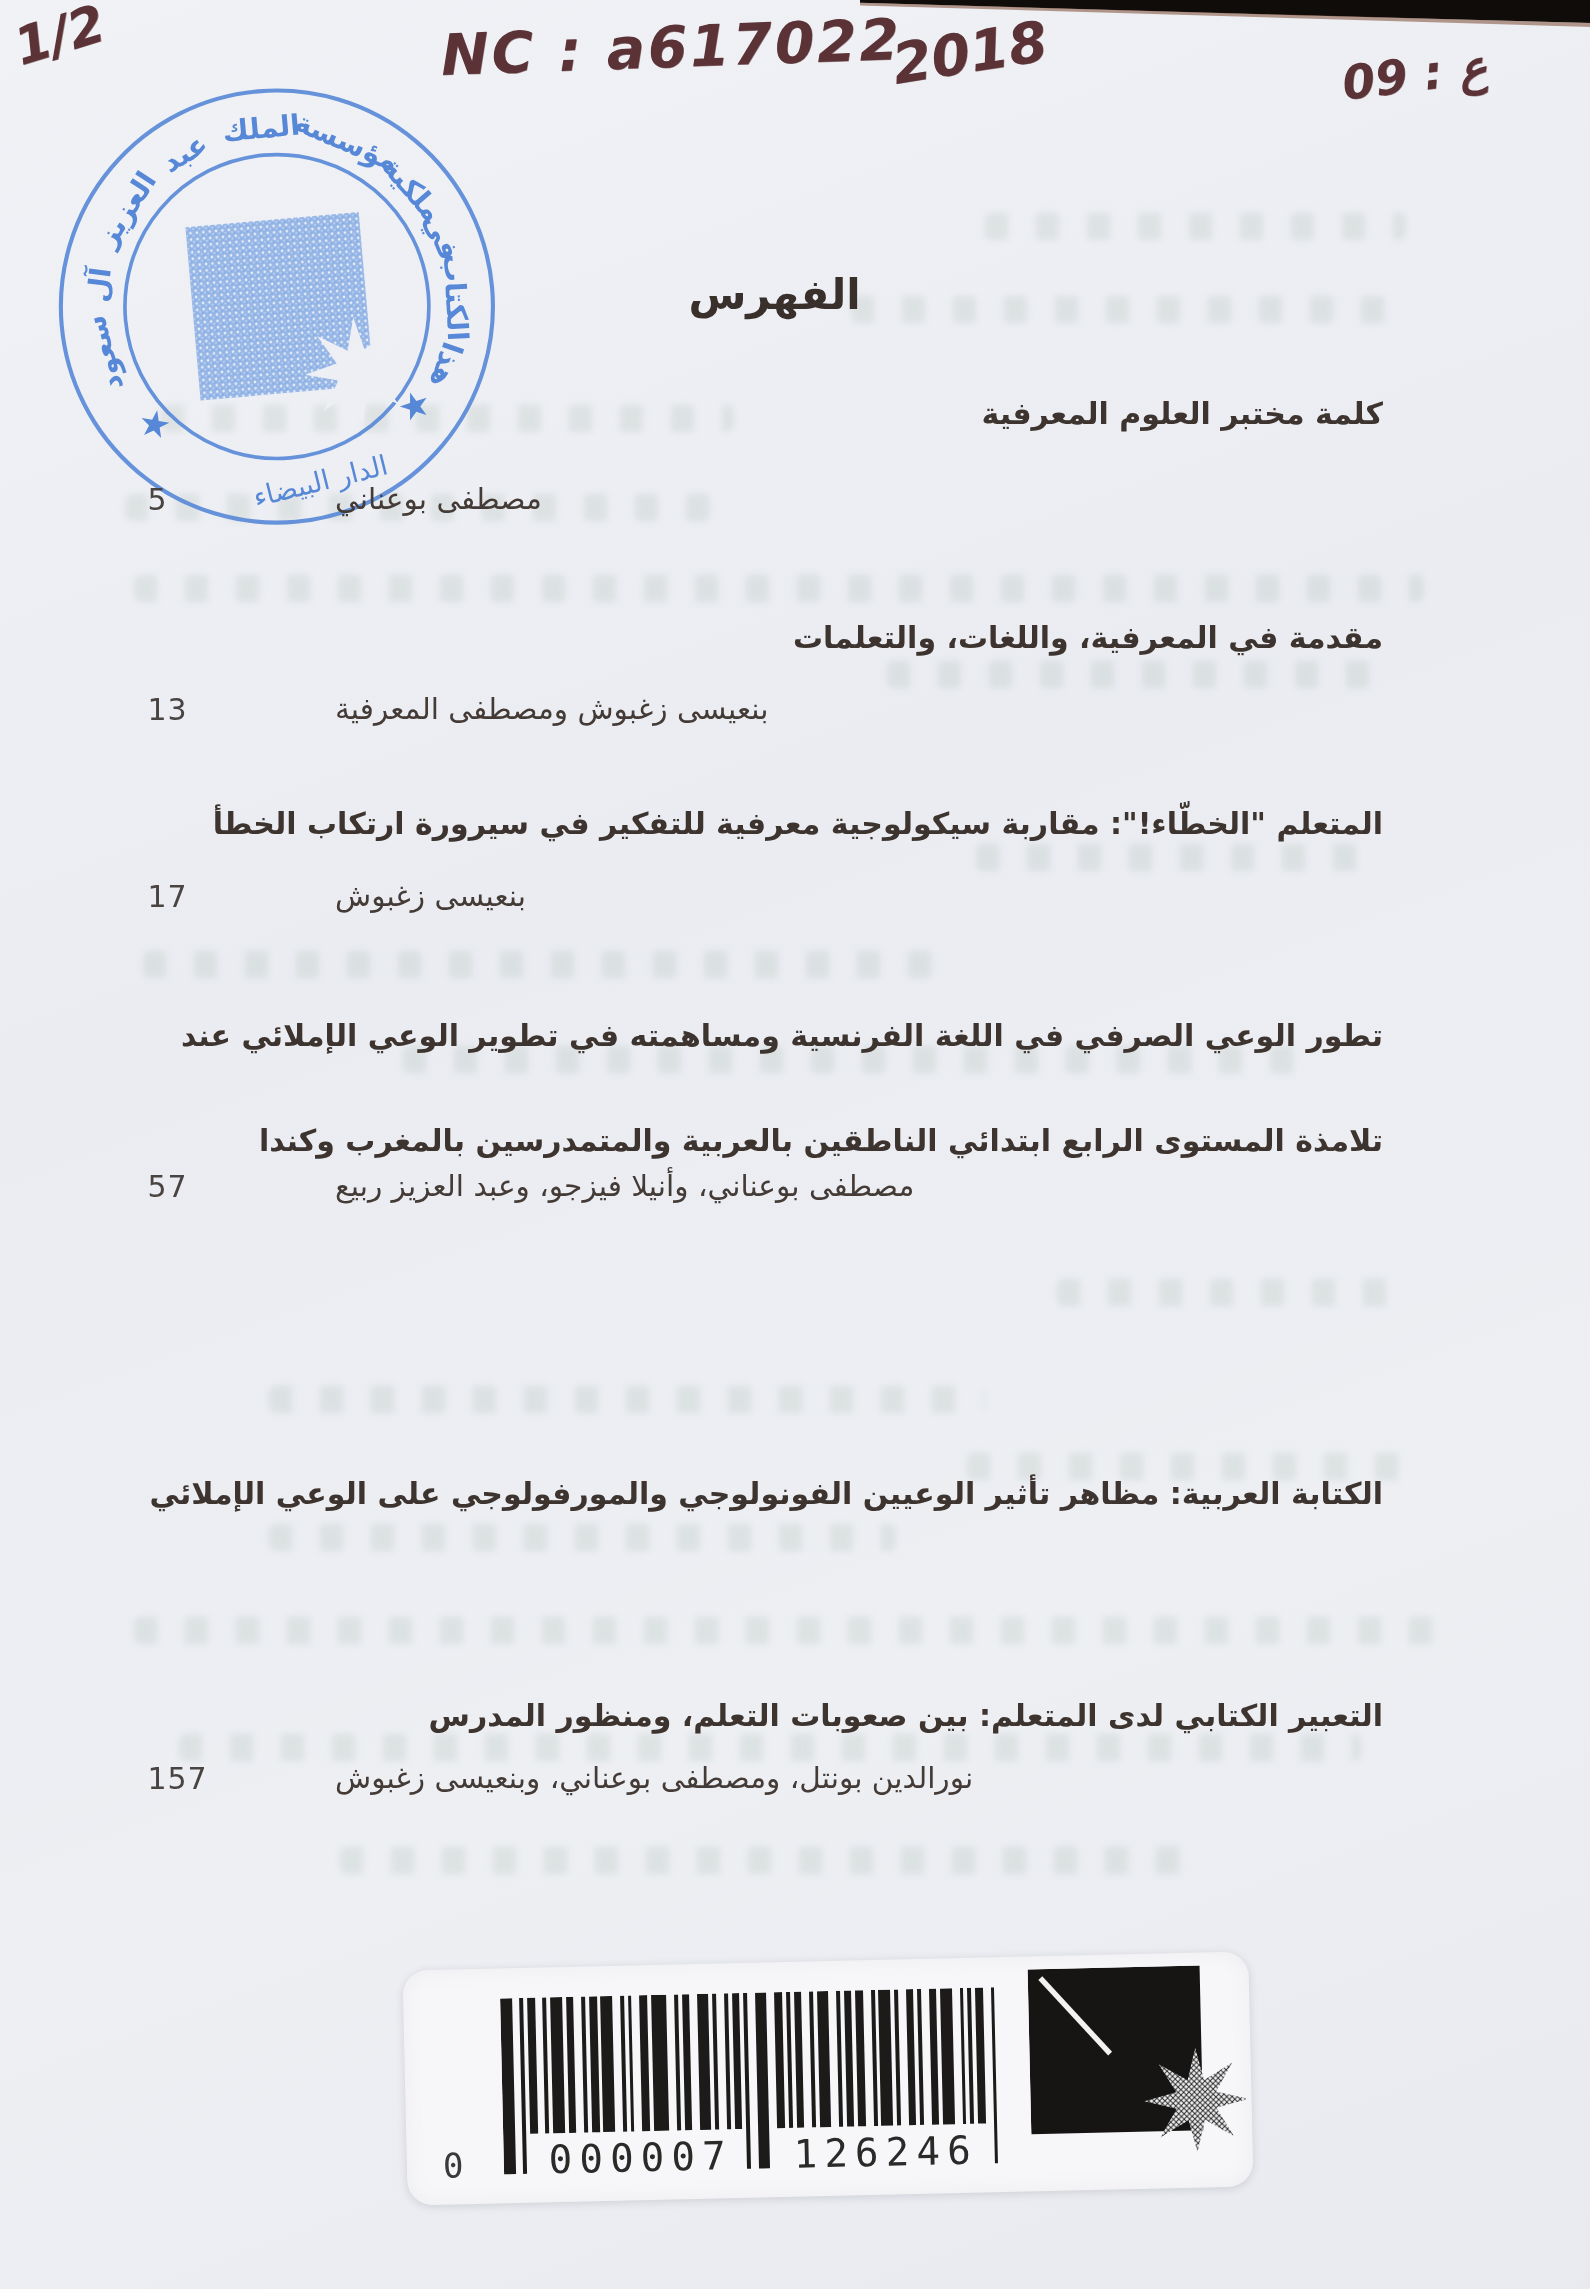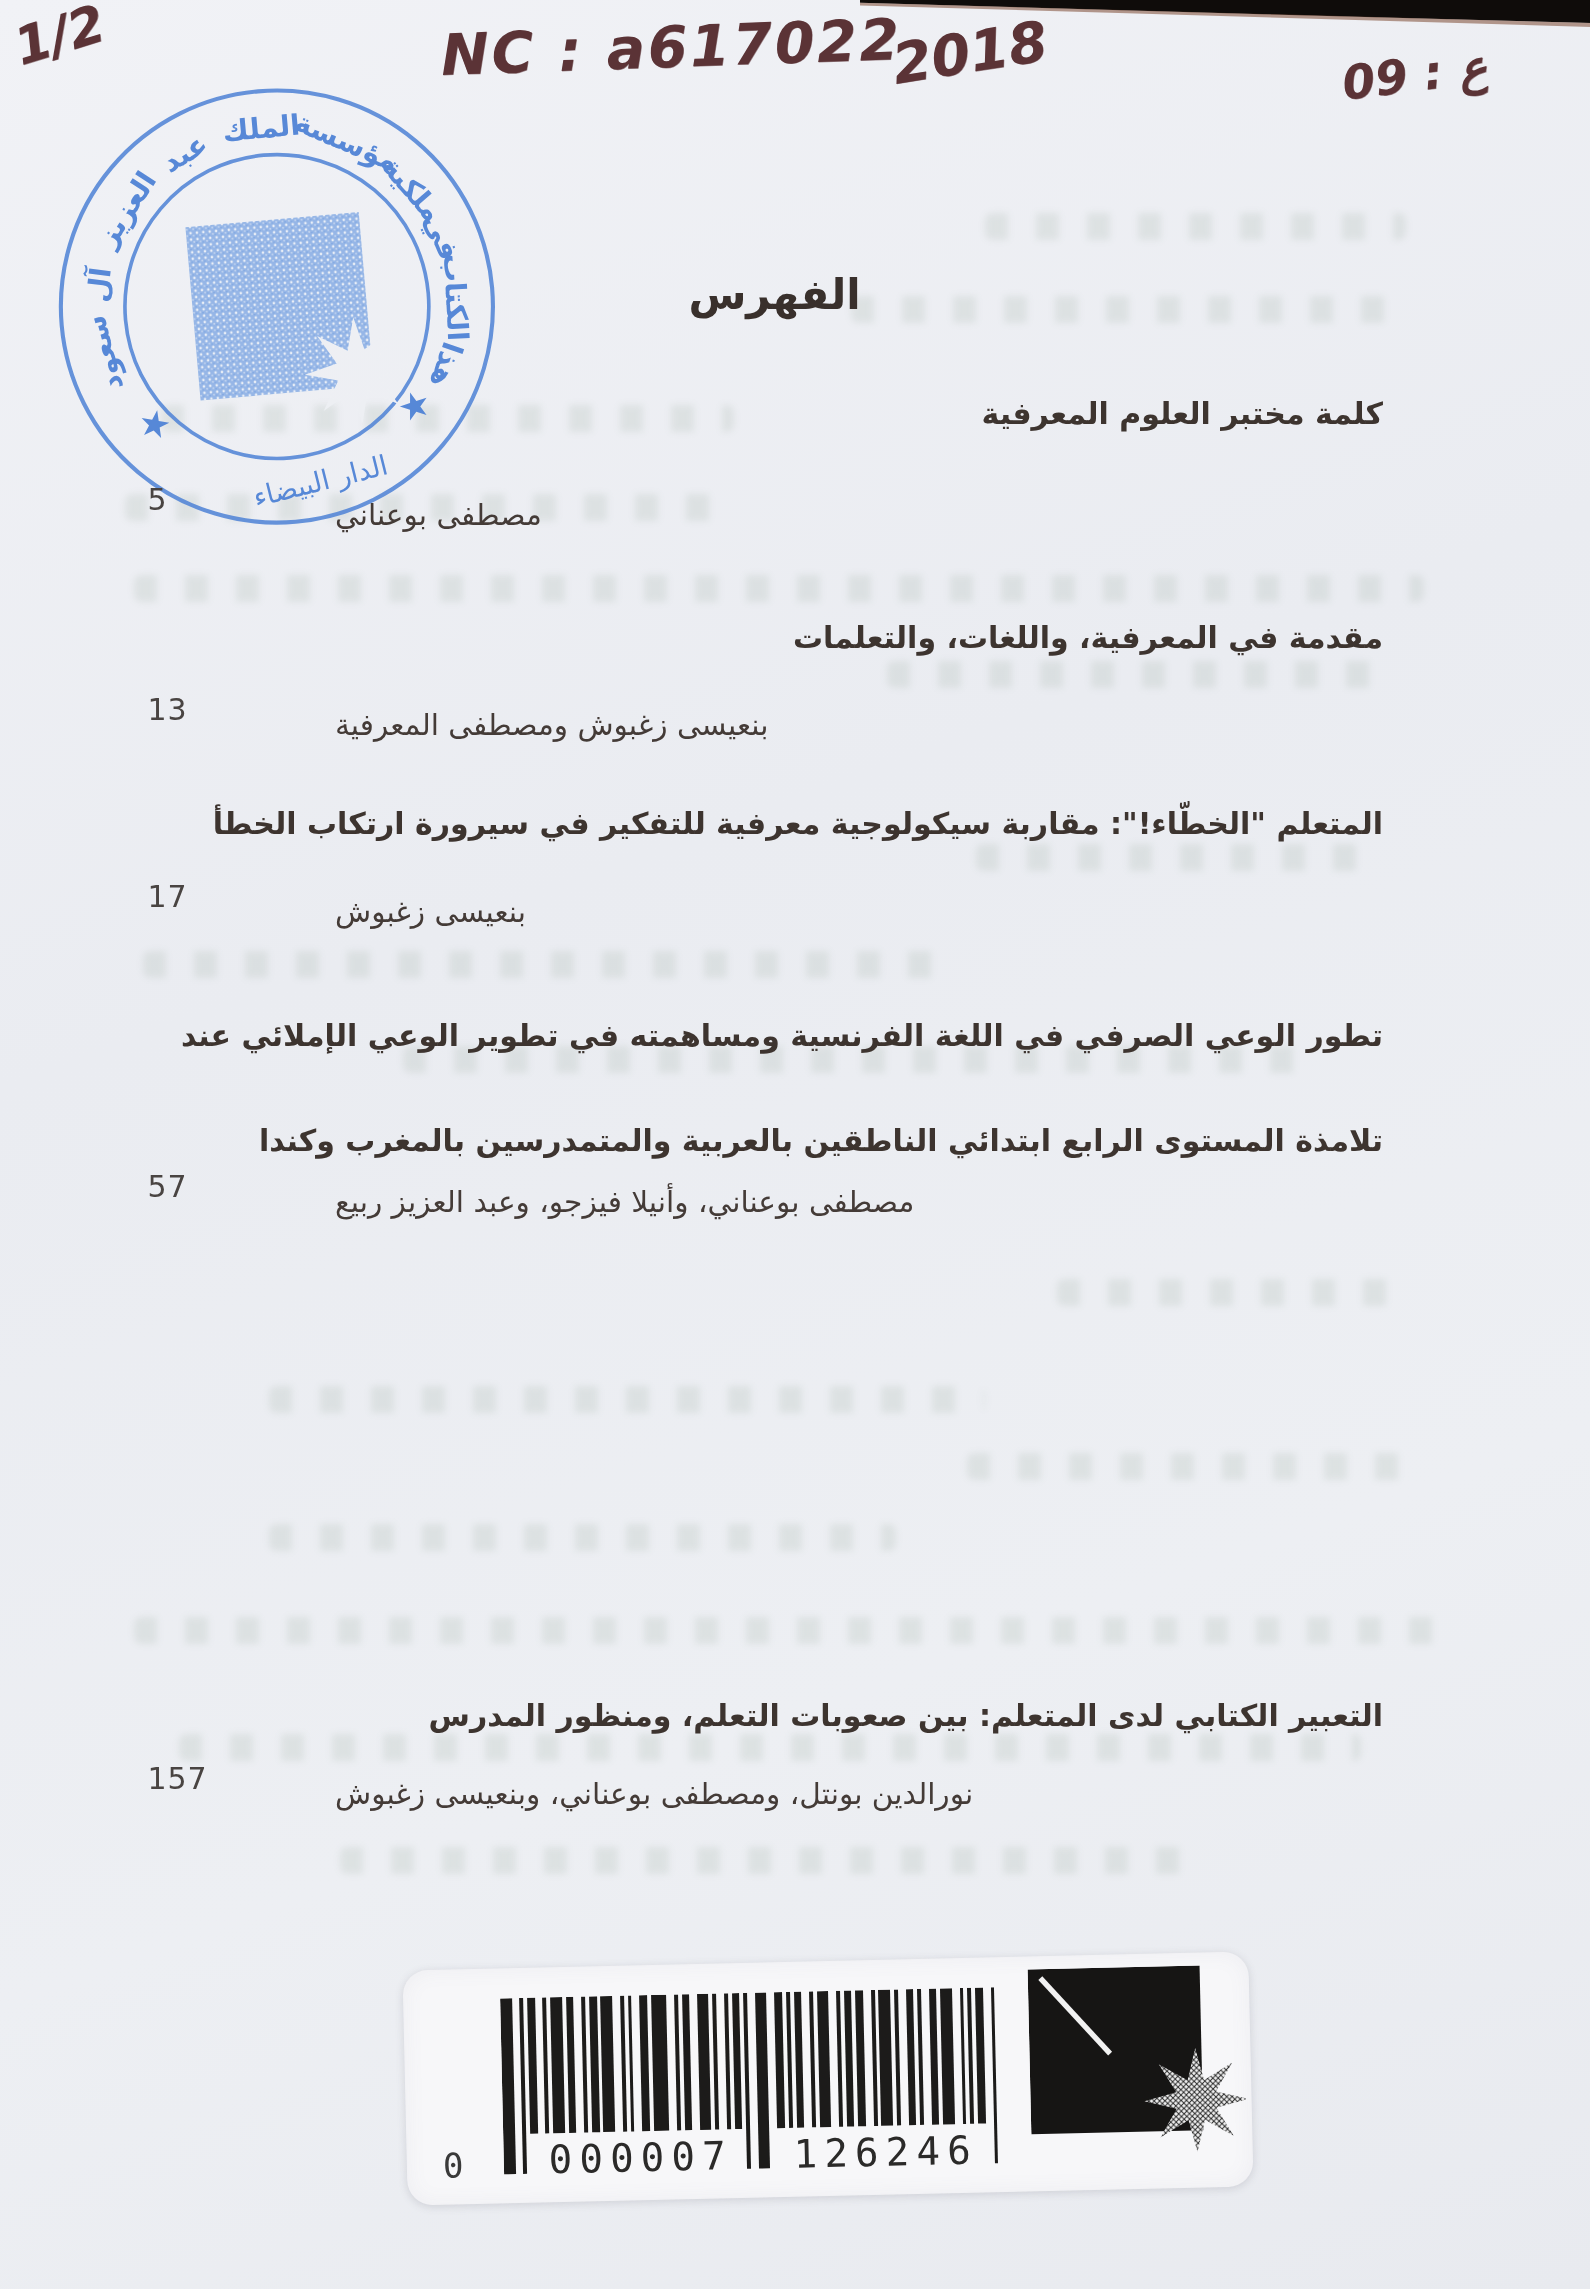--- a/index.html
+++ b/index.html
@@ -28,21 +28,21 @@
     transform:rotate(-5deg);opacity:.95;}
   
   .page-title{position:absolute;top:242px;left:0;width:1549px;text-align:center;
     font-size:42px;font-weight:bold;color:#39302c;direction:rtl;}
   .toc-entry{position:absolute;left:143px;right:208px;}
   .entry-title{position:absolute;right:0;direction:rtl;text-align:right;
     font-size:30px;font-weight:bold;color:#3d342f;white-space:nowrap;letter-spacing:0.2px;}
   .entry-title.two-line{white-space:pre;line-height:105px;}
   .author-row{position:absolute;left:0;right:0;height:45px;}
   .pnum{position:absolute;left:4.5px;top:0;font-size:30px;color:#494442;letter-spacing:0.9px;}
-  .authors{position:absolute;left:192px;top:16px;direction:rtl;font-size:29.6px;color:#443b37;white-space:nowrap;}
+  .authors{position:absolute;left:192px;top:0;direction:rtl;font-size:29.6px;color:#443b37;white-space:nowrap;}
   
   .sticker{position:absolute;left:405px;top:1961px;width:846px;height:235px;
     background:#f7f7f9;border-radius:25px;transform:rotate(-1.3deg);
     box-shadow:0 1.8px 9px rgba(80,80,95,.18),inset 0 0 21.5px rgba(120,120,135,.07);}
   .bars{position:absolute;left:97px;top:30px;width:494px;height:179px;overflow:hidden;white-space:nowrap;}
   .bar{display:inline-block;vertical-align:top;background:#1c1b1a;}
   .bc-prefix{position:absolute;left:36px;top:176px;font-size:34px;color:#3a3a3a;
     font-family:"DejaVu Sans Mono",monospace;}
   .bc-digits{position:absolute;top:170px;font-size:39px;color:#2b2a29;letter-spacing:7.2px;
     font-family:"DejaVu Sans Mono",monospace;}
@@ -139,20 +139,21 @@
   <div class="author-row" style="top:186px">
     <span class="pnum">57</span>
     <span class="authors">مصطفى بوعناني، وأنيلا فيزجو، وعبد العزيز ربيع</span>
   </div>
 </section>
 
 <section class="toc-entry" style="top:1282px;height:125px">
 </section>
 
 <section class="toc-entry" style="top:1476px;height:125px">
+  <div class="entry-title" style="top:0">الكتابة العربية: مظاهر تأثير الوعيين الفونولوجي والمورفولوجي على الوعي الإملائي</div>
 </section>
 
 <section class="toc-entry" style="top:1691px;height:125px">
   <div class="entry-title" style="top:7px">التعبير الكتابي لدى المتعلم: بين صعوبات التعلم، ومنظور المدرس</div>
   <div class="author-row" style="top:70px">
     <span class="pnum">157</span>
     <span class="authors">نورالدين بونتل، ومصطفى بوعناني، وبنعيسى زغبوش</span>
   </div>
 </section>
 

